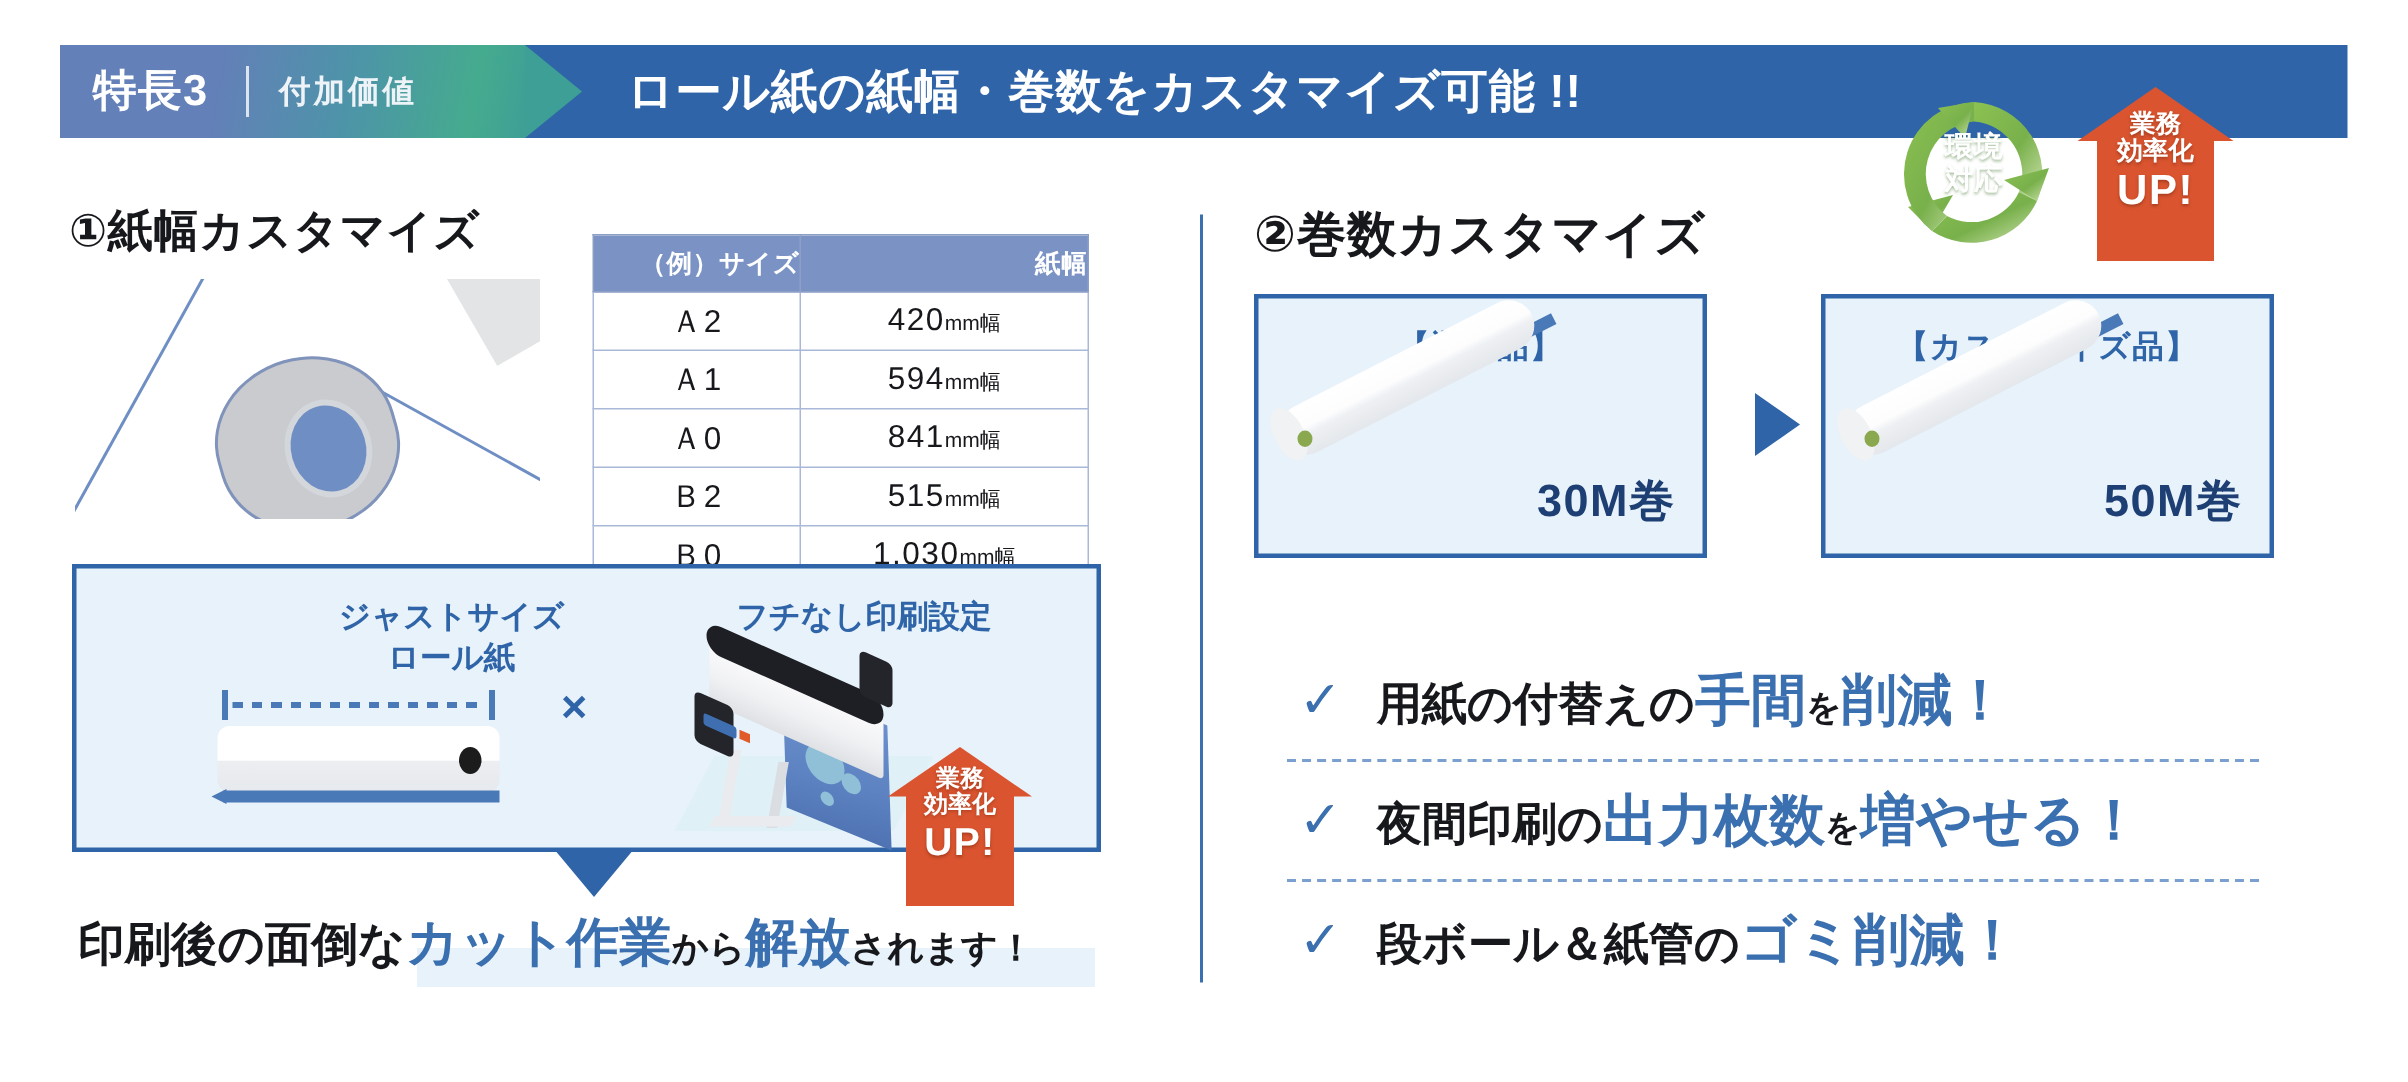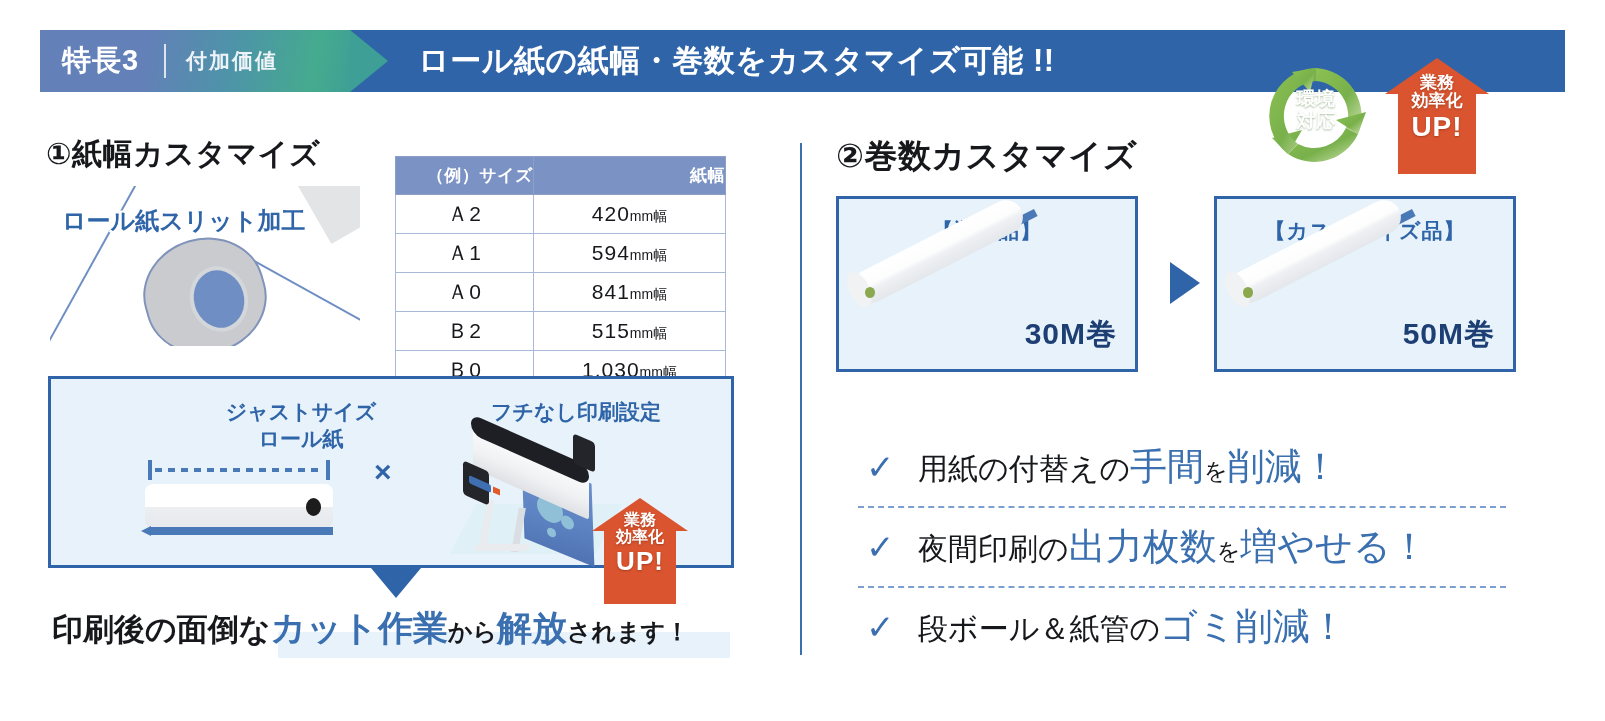--- a/index.html
+++ b/index.html
@@ -330,21 +330,21 @@
   #benefit-list{position:absolute;left:858px;top:428px;width:648px;}
   .benefit-row{
     position:relative;height:78px;display:flex;align-items:center;
   }
   .benefit-row + .benefit-row{border-top:2px dashed #7ba0cf;}
   .check-icon{
     width:52px;flex:0 0 52px;color:#3a6fb0;font-size:34px;
     font-weight:bold;line-height:1;text-align:left;padding-left:8px;
   }
   .benefit-text{
-    font-size:30px;font-weight:normal;color:#17181c;white-space:nowrap;
+    font-size:30px;font-weight:bold;color:#17181c;white-space:nowrap;
     letter-spacing:0px;
   }
   .benefit-text .hl{color:#3a6fb0;font-size:37px;}
   .benefit-text .sm{font-size:23px;}
 </style>
 </head>
 <body>
 
 <div class="stage">
 
@@ -395,21 +395,20 @@
   <div id="left-heading">①紙幅カスタマイズ</div>
 
   <div id="slit-photo">
     <div class="pwhiteA"></div>
     <div class="pwhiteB"></div>
     <div class="pline1"></div>
     <div class="pline2"></div>
     <div class="proll"></div>
     <div class="pcore"></div>
   </div>
-  <div id="slit-photo-caption">ロール紙スリット加工</div>
 
   <table id="size-table">
     <colgroup>
         <col class="c1">
         <col class="c2">
       </colgroup>
     <thead>
       <tr>
         <th>（例）サイズ</th>
         <th>紙幅</th>

